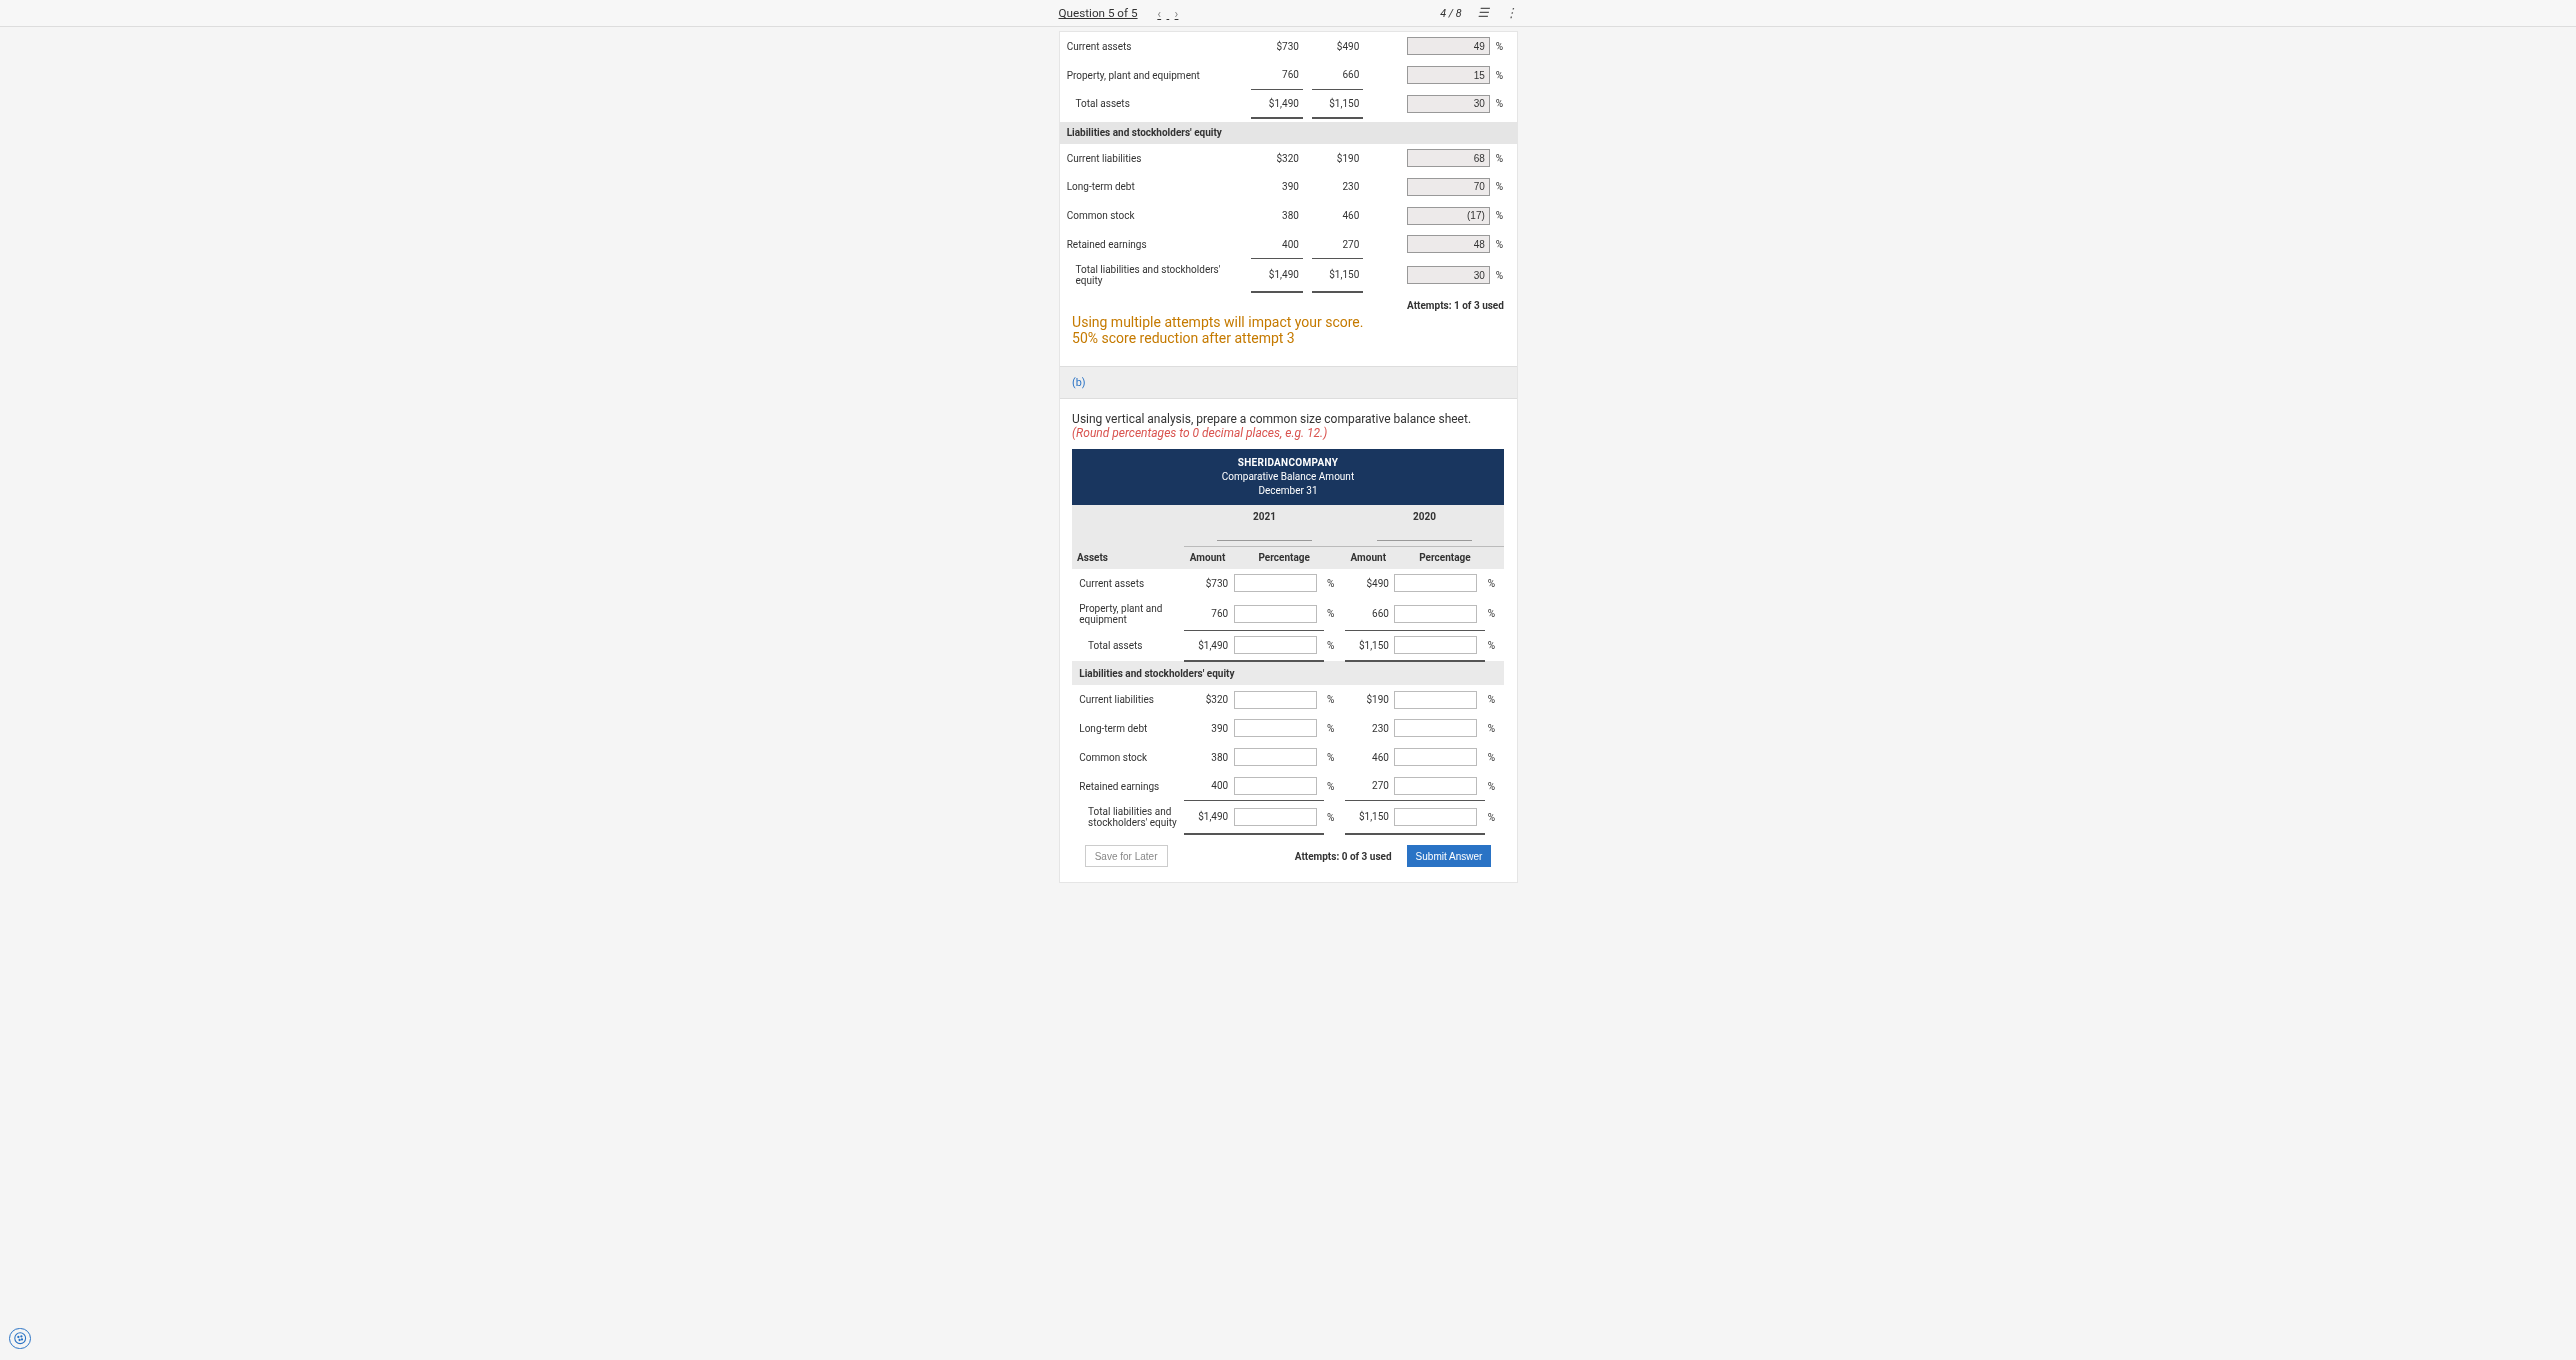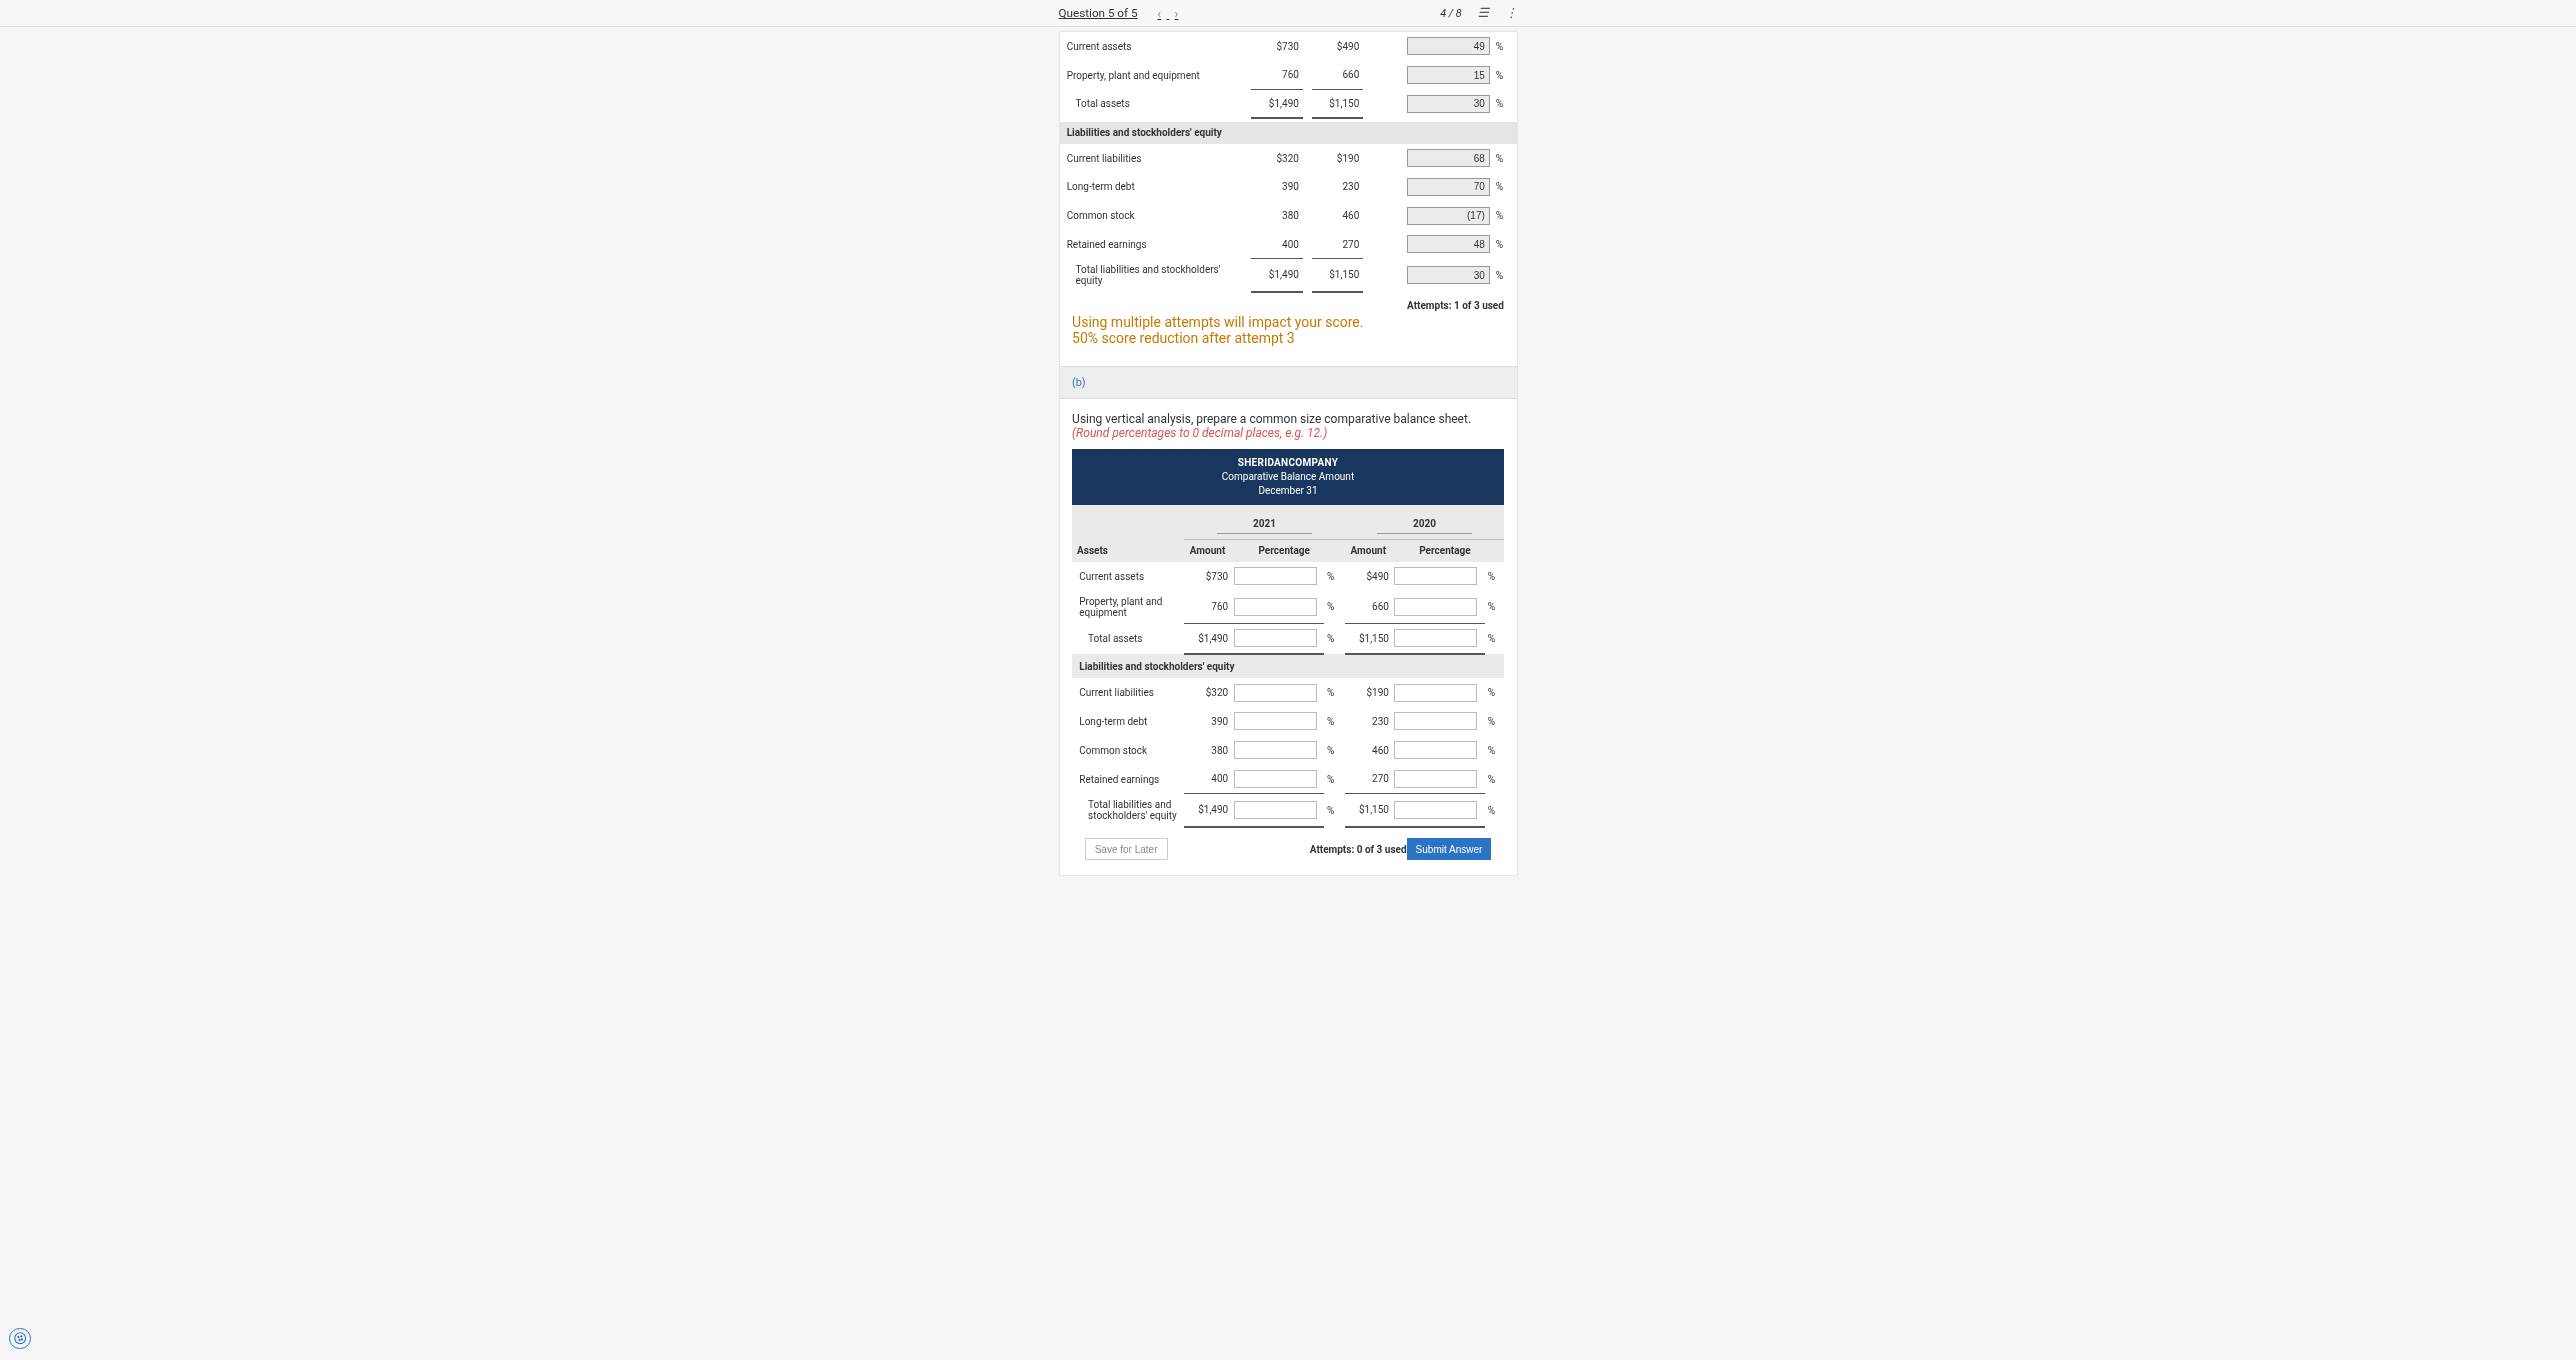--- a/index.html
+++ b/index.html
@@ -103,35 +103,35 @@
 .b-amt-dbl { border-bottom: 2.7px double #555; }
 .lse-row td { background: #eaeaea; font-weight: bold; font-size: 10px; padding: 6.3px 7.2px !important; }
 .footer-actions {
   display: flex; align-items: center; justify-content: space-between;
   padding: 10.8px 12.6px 1.8px 12.6px;
 }
 .save-btn {
   border: 0.9px solid #ccc; background: #fff; color: #888;
   padding: 4.5px 9px; font-size: 10px; cursor: pointer;
 }
-.footer-right { display: flex; align-items: center; gap: 0; }
+.footer-right { display: flex; align-items: center; gap: 15px; }
 .attempts-label { font-size: 10px; font-weight: bold; }
 .submit-btn {
   background: #2a73c5; color: #fff; border: none;
   padding: 5.4px 9px; font-size: 10px; cursor: pointer;
 }
 .cookie-icon {
   position: fixed; bottom: 10.8px; left: 9px;
   width: 21.6px; height: 21.6px;
   border: 1.4px solid #2a73c5; border-radius: 50%;
   display: flex; align-items: center; justify-content: center;
   font-size: 10px; color: #2a73c5;
   cursor: pointer;
 }
-.year-underline { border-bottom: 0.9px solid #999; display: inline-block; padding: 0 36px 4px 36px; margin-top: 7px; }
+.year-underline { border-bottom: 0.9px solid #999; display: inline-block; padding: 0 36px 18px 36px; }
 </style>
 </head>
 <body>
 
 <div class="topbar">
   <div class="topbar-inner">
     <div class="topbar-left">
       <span class="q-title">Question 5 of 5</span>
       <span class="nav-arrows">
         <span>‹</span>

